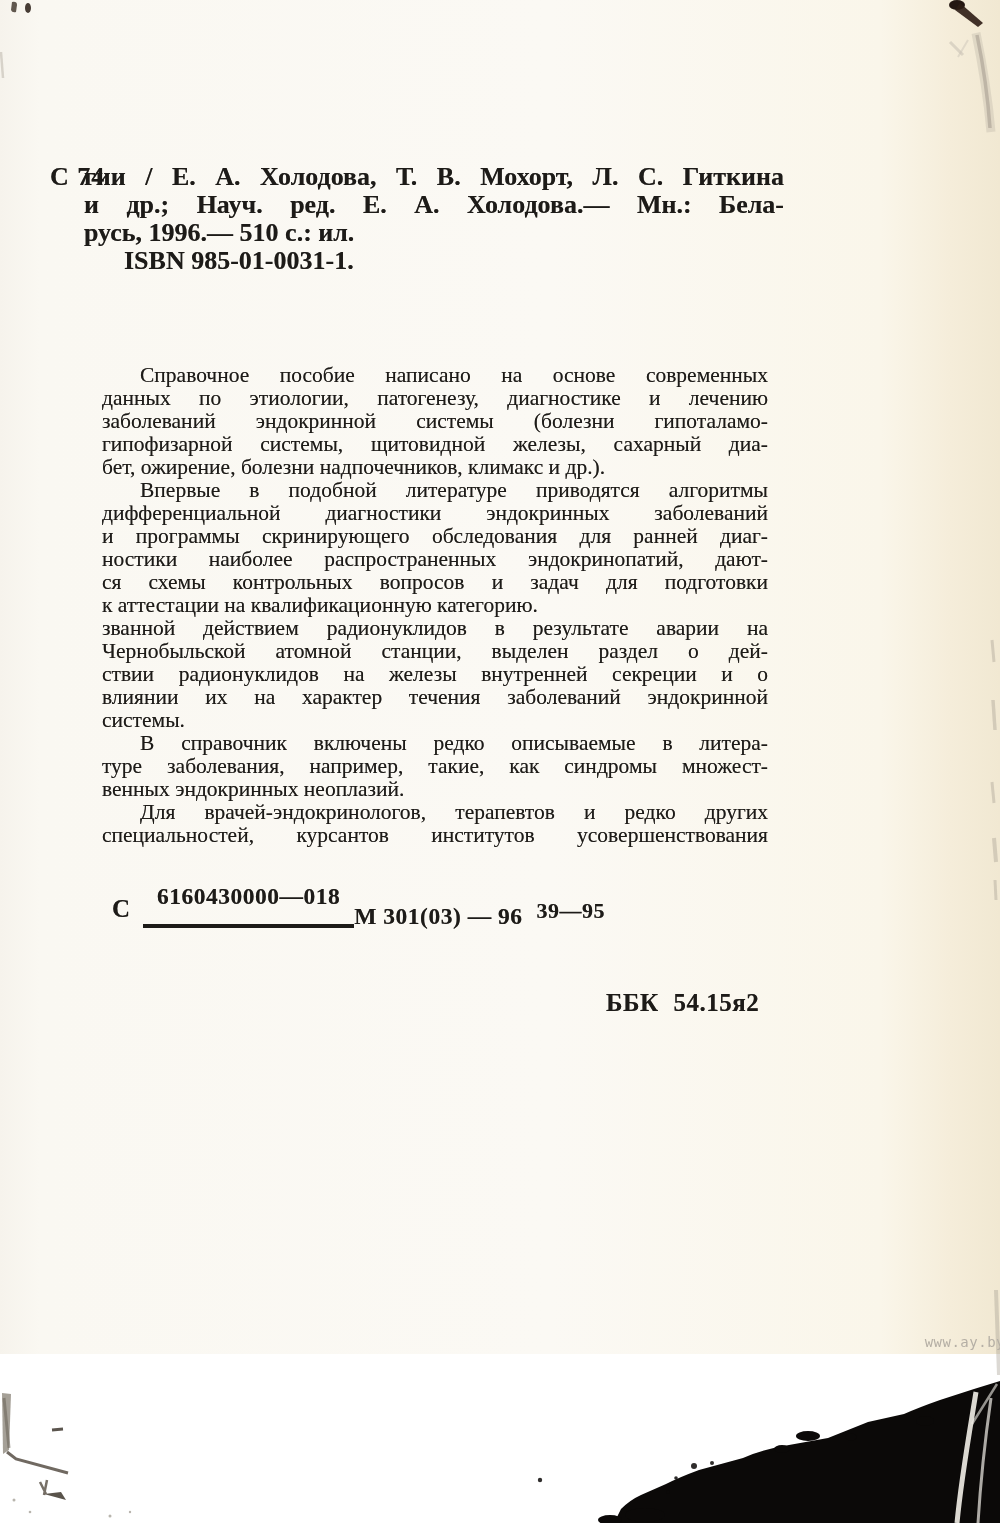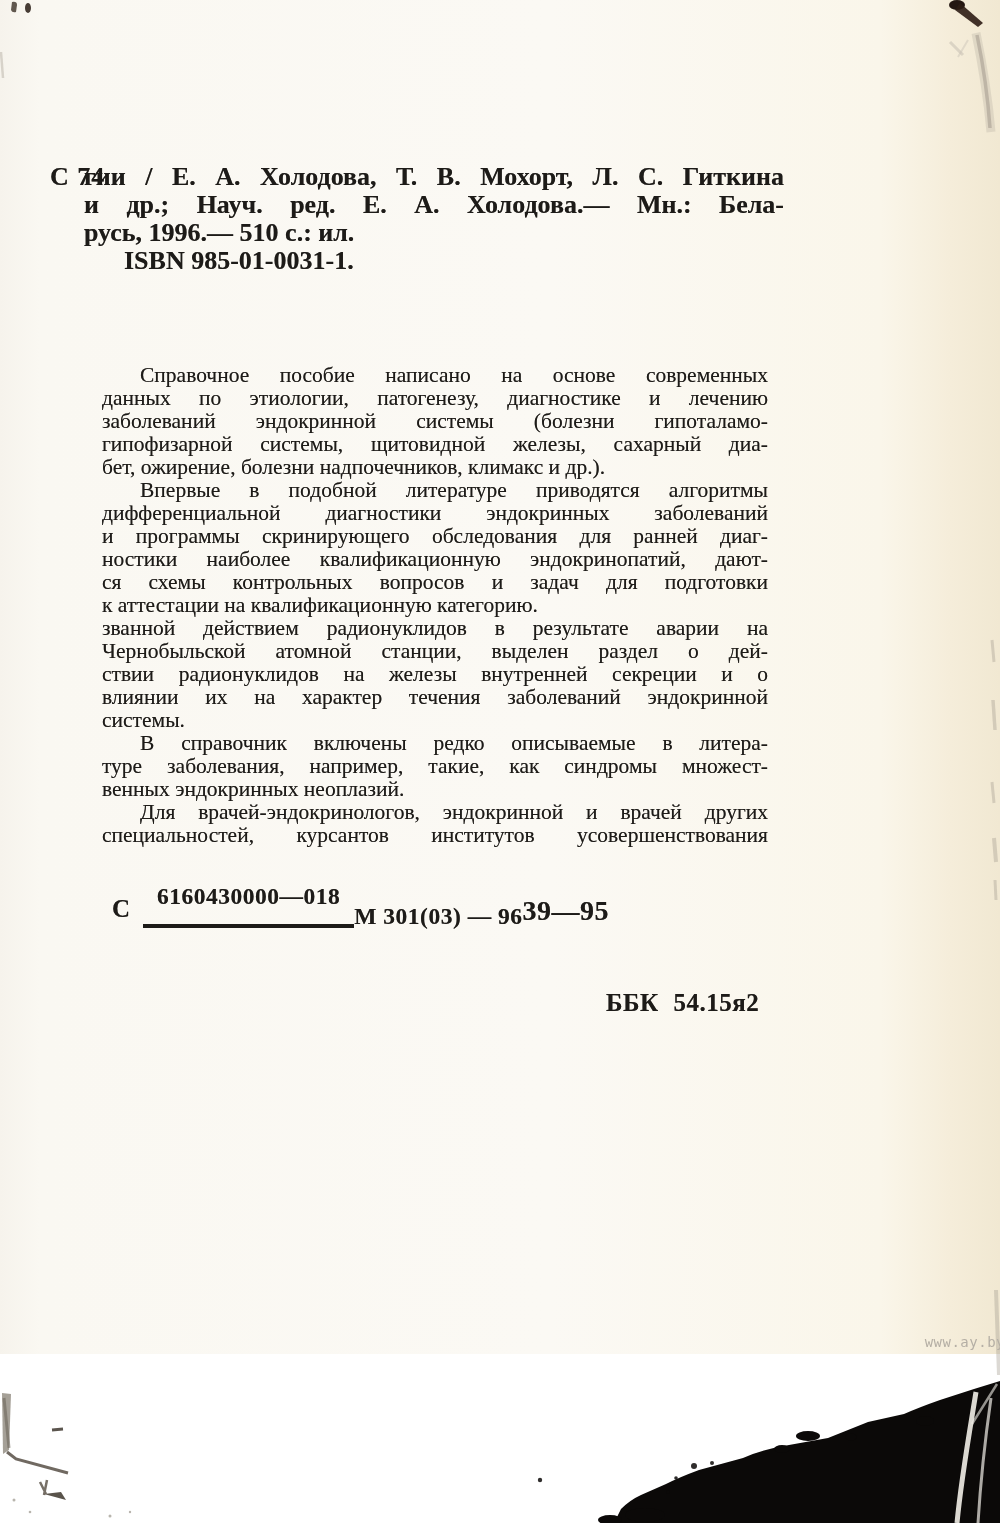--- a/index.html
+++ b/index.html
@@ -24,21 +24,21 @@
   .annotation{position:absolute;left:102px;top:342px;width:666px;font-size:21.5px;line-height:23px;margin-top:22px;}
   .annotation .ln{text-align:justify;text-align-last:justify;}
   .annotation .fl{text-indent:38px;}
   .annotation .ll{text-align-last:left;}
   
   .catalog{position:absolute;left:112px;top:884px;display:flex;align-items:stretch;font-weight:700;}
   .catalog .prefix{font-size:25px;align-self:center;margin-right:13px;margin-top:6px;}
   .catalog .fraction{display:flex;flex-direction:row;text-align:center;}
   .catalog .num{font-size:23.5px;line-height:24px;padding:0 14px 4px 14px;border-bottom:4px solid #1d1b18;letter-spacing:0.5px;}
   .catalog .den{font-size:23.5px;line-height:24px;padding-top:20px;letter-spacing:0.5px;}
-  .catalog .suffix{font-size:28px;align-self:center;margin-top:9px;letter-spacing:0.5px;}
+  .catalog .suffix{font-size:22px;align-self:center;margin-left:14px;margin-top:9px;letter-spacing:0.5px;}
   
   .bbk{position:absolute;left:606px;top:989px;font-size:25px;font-weight:700;word-spacing:8px;letter-spacing:0.5px;}
   
   .artifacts{position:absolute;left:0;top:0;width:1000px;height:1523px;pointer-events:none;}
   
   .watermark{
     position:absolute;right:-5px;bottom:4px;z-index:10;
     font-family:"DejaVu Sans Mono",monospace;font-size:14px;
     color:#b5afa5;letter-spacing:0.5px;white-space:nowrap;
   }
@@ -61,38 +61,38 @@
       <div class="ln fl">Справочное пособие написано на основе современных</div>
       <div class="ln">данных по этиологии, патогенезу, диагностике и лечению</div>
       <div class="ln">заболеваний эндокринной системы (болезни гипоталамо-</div>
       <div class="ln">гипофизарной системы, щитовидной железы, сахарный диа-</div>
       <div class="ln ll">бет, ожирение, болезни надпочечников, климакс и др.).</div>
     </div>
     <div class="par">
       <div class="ln fl">Впервые в подобной литературе приводятся алгоритмы</div>
       <div class="ln">дифференциальной диагностики эндокринных заболеваний</div>
       <div class="ln">и программы скринирующего обследования для ранней диаг-</div>
-      <div class="ln">ностики наиболее квалификационную эндокринопатий, дают-</div>
+      <div class="ln">ностики наиболее распространенных эндокринопатий, дают-</div>
       <div class="ln">ся схемы контрольных вопросов и задач для подготовки</div>
       <div class="ln ll">к аттестации на квалификационную категорию.</div>
     </div>
     <div class="par">
       <div class="ln">званной действием радионуклидов в результате аварии на</div>
       <div class="ln">Чернобыльской атомной станции, выделен раздел о дей-</div>
       <div class="ln">ствии радионуклидов на железы внутренней секреции и о</div>
       <div class="ln">влиянии их на характер течения заболеваний эндокринной</div>
       <div class="ln ll">системы.</div>
     </div>
     <div class="par">
       <div class="ln fl">В справочник включены редко описываемые в литера-</div>
       <div class="ln">туре заболевания, например, такие, как синдромы множест-</div>
       <div class="ln ll">венных эндокринных неоплазий.</div>
     </div>
     <div class="par">
-      <div class="ln fl">Для врачей-эндокринологов, эндокринной и врачей других</div>
+      <div class="ln fl">Для врачей-эндокринологов, терапевтов и редко других</div>
       <div class="ln">специальностей, курсантов институтов усовершенствования</div>
     </div>
   </div>
 
   <div class="catalog ink">
     <div class="prefix">С</div>
     <div class="fraction">
       <div class="num">6160430000—018</div>
       <div class="den">М 301(03) — 96</div>
     </div>

